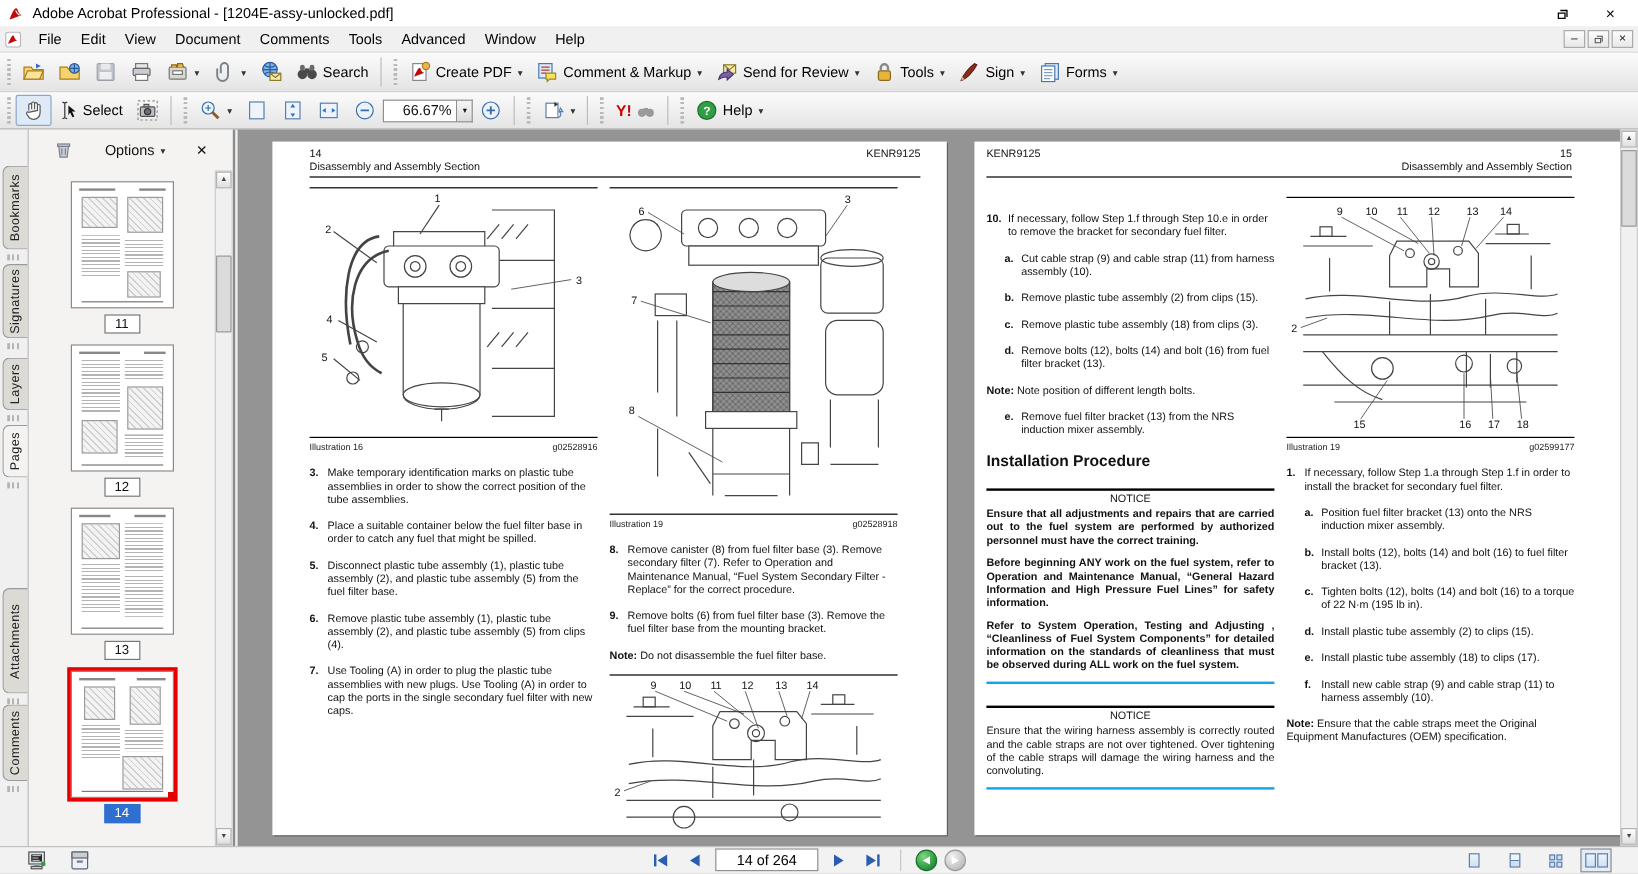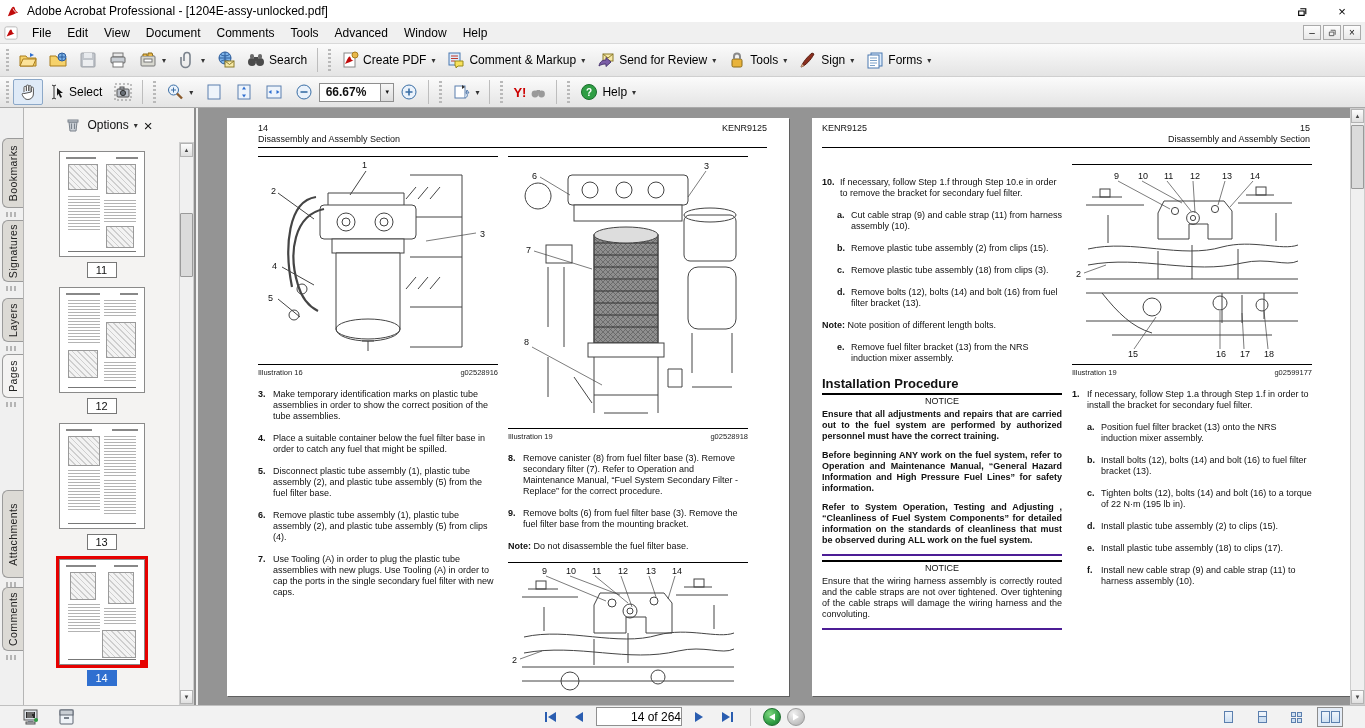--- a/index.html
+++ b/index.html
@@ -25,33 +25,33 @@
   .toolbar { position:absolute; left:0; width:100%; background:linear-gradient(#fbfbfb,#e4e4e4); display:flex; align-items:center; }
   .toolbar1 { top:44px; height:33px; border-bottom:1px solid #cfcfcf; }
   .toolbar2 { top:77px; height:31px; border-bottom:1px solid #a9a9a9; }
   .grip { width:3px; height:22px; margin:0 4px 0 6px; background:repeating-linear-gradient(to bottom,#b9b9b9 0 2px,transparent 2px 4px); flex:none; }
   .tsep { width:1px; height:24px; background:#bdbdbd; margin:0 4px; flex:none; }
   .tbtn { display:flex; align-items:center; gap:4px; padding:3px 5px; border:1px solid transparent; border-radius:2px; flex:none; color:#000; font-size:12px; }
   .tbtn.pressed { border:1px solid #8ca8c8; background:#dfeaf7; }
   .tbtn .ico { width:18px; height:18px; flex:none; }
   .tbtn .ico.sm { width:16px; height:16px; }
   .drop { font-size:8px; color:#333; margin-left:1px; }
-  .zoombox { width:62px; height:19px; background:#fff; border:1px solid #8f8f8f; display:flex; align-items:center; justify-content:flex-end; padding:0 14px; font-size:12px;font-weight:bold; }
+  .zoombox { width:62px; height:19px; background:#fff; border:1px solid #8f8f8f; display:flex; align-items:center; justify-content:flex-end; padding:0 4px; font-size:12px; }
   .zoomdrop { width:13px; height:19px; border:1px solid #8f8f8f; border-left:none; background:linear-gradient(#f6f6f6,#dcdcdc); display:flex; align-items:center; justify-content:center; font-size:7px; }
 
   
   .tabstrip { position:absolute; left:0; top:108px; width:24px; height:597px; background:#f0f0f0; border-right:1px solid #b5b5b5; }
   .navtab { position:absolute; left:2px; width:21px; background:#dcdad5; border:1px solid #9b9b9b; border-right:none; border-radius:6px 0 0 6px; display:flex; align-items:center; justify-content:center; }
   .navtab span { writing-mode:vertical-rl; transform:rotate(180deg); font-size:10.5px; color:#222; letter-spacing:.4px; }
   .navtab.active { background:#f4f3f2; }
   .tgrip { position:absolute; left:6px; width:12px; height:5px; background:repeating-linear-gradient(90deg,#b5b5b5 0 2px,transparent 2px 4px); }
 
   
   .panel { position:absolute; left:24px; top:108px; width:172px; height:597px; background:#f4f3f2; border-right:2px solid #8c8c8c; }
-  .panel-head { height:34px; display:flex; align-items:center; justify-content:center; gap:6px; }
+  .panel-head { height:34px; display:flex; align-items:center; justify-content:center; gap:26px; }
   .opt-label { font-size:12px; color:#111; display:flex; align-items:center; gap:4px; }
   .panel-x { font-size:15px; color:#111; }
   .thumb-wrap { position:absolute; left:0; top:34px; right:15px; bottom:15px; overflow:hidden; display:flex; flex-direction:column; align-items:center; }
   .thumb { position:relative; width:86px; height:106px; background:#fff; border:1px solid #8a8a8a; margin-top:9px; flex:none; }
   .thumb.selected { outline:3px solid #e60000; }
   .thumb.selected::after { content:""; position:absolute; right:-3px; bottom:-3px; width:7px; height:7px; background:#e60000; }
   .tlabel { margin-top:5px; min-width:30px; padding:0 6px; height:16px; border:1px solid #777; background:#fff; font-size:11px; display:flex; align-items:center; justify-content:center; flex:none; }
   .tlabel.sel { background:#2f6fd0; border-color:#2f6fd0; color:#fff; }
   .tline { position:absolute; background-image:repeating-linear-gradient(#b3b3b3 0 1px,transparent 1px 3px); }
   .tbar { position:absolute; height:2px; background:#888; }
@@ -77,34 +77,34 @@
   .irule { height:1px; background:#000; }
   .icap { display:flex; justify-content:space-between; font-size:7.5px; color:#222; padding-top:2px; }
   .step { display:flex; margin-top:11px; }
   .step .sn { width:15px; flex:none; font-weight:bold; }
   .step .st { flex:1; }
   .sub { margin-left:15px; }
   .sub .sn { width:14px; }
   .note { margin-top:11px; }
   .note .nl { font-weight:bold; }
   .h2 { font-size:13px; font-weight:bold; margin-top:14px; }
-  .notice { border-top:2px solid #000; border-bottom:2px solid #4c1d95; margin-top:4px; padding:1px 0 8px; }
+  .notice { border-top:2px solid #000; border-bottom:2px solid #0ea5e9; margin-top:18px; padding:1px 0 8px; }
   .notice .ntitle { text-align:center; font-size:9px; margin-bottom:2px; }
   .notice p { text-align:justify; margin-top:8px; }
   .notice p:first-of-type { margin-top:0; }
   .notice.bold p { font-weight:bold; }
   svg text { font-family:"Liberation Sans",sans-serif; }
 
   
   .statusbar { position:absolute; left:0; bottom:0; width:100%; height:23px; background:#f2f2f2; border-top:1px solid #c0c0c0; }
   .sb-left { position:absolute; left:22px; top:2px; display:flex; gap:16px; }
   .sb-ico { width:19px; height:18px; }
   .navcluster { position:absolute; left:540px; top:1px; display:flex; align-items:center; gap:6px; }
   .navbtn { width:22px; height:19px; display:flex; align-items:center; justify-content:center; border:1px solid transparent; }
-  .pagefield { width:86px; height:19px; border:1px solid #8f8f8f; background:#fff; text-align:right; font-size:12px; font-family:"Liberation Sans",sans-serif; }
+  .pagefield { width:86px; height:19px; border:1px solid #8f8f8f; background:#fff; text-align:center; font-size:12px; font-family:"Liberation Sans",sans-serif; }
   .viewcircle { width:18px; height:18px; border-radius:50%; display:flex; align-items:center; justify-content:center; }
   .statussep { width:1px; height:18px; background:#c6c6c6; margin:0 6px; }
   .layoutcluster { position:absolute; right:22px; top:1px; display:flex; gap:8px; align-items:center; }
   .laybtn { width:26px; height:20px; display:flex; align-items:center; justify-content:center; gap:1px; border:1px solid transparent; }
   .laybtn.pressed { border:1px solid #8c8c8c; background:#e4ecf6; }
   .pg { width:9px; height:12px; background:linear-gradient(#eef4fb,#cfe0f2); border:1px solid #5b7fae; }
   .pg.split { background:linear-gradient(#eef4fb 45%,#5b7fae 45%,#5b7fae 55%,#cfe0f2 55%); }
   .pgq { width:5px; height:5px; background:#cfe0f2; border:1px solid #5b7fae; }
   .quad { display:grid; grid-template-columns:5px 5px; gap:1px; }
 </style>
@@ -757,20 +757,21 @@
               <span class="st">Install plastic tube assembly (2) to clips (15).</span>
             </div>
           <div class="step sub">
               <span class="sn">e.</span>
               <span class="st">Install plastic tube assembly (18) to clips (17).</span>
             </div>
           <div class="step sub">
               <span class="sn">f.</span>
               <span class="st">Install new cable strap (9) and cable strap (11) to harness assembly (10).</span>
             </div>
+          <div class="note"><span class="nl">Note:</span> <span>Ensure that the cable straps meet the Original Equipment Manufactures (OEM) specification.</span></div>
         </div>
       </div>
     </div>
   </div>
 
   <div class="vscroll" style="right:0; top:108px; bottom:23px;">
     <div class="sb-btn" style="top:0;">▲</div>
     <div class="sb-thumb" style="top:16px; height:64px;"></div>
     <div class="sb-btn" style="bottom:0;">▼</div>
   </div>

